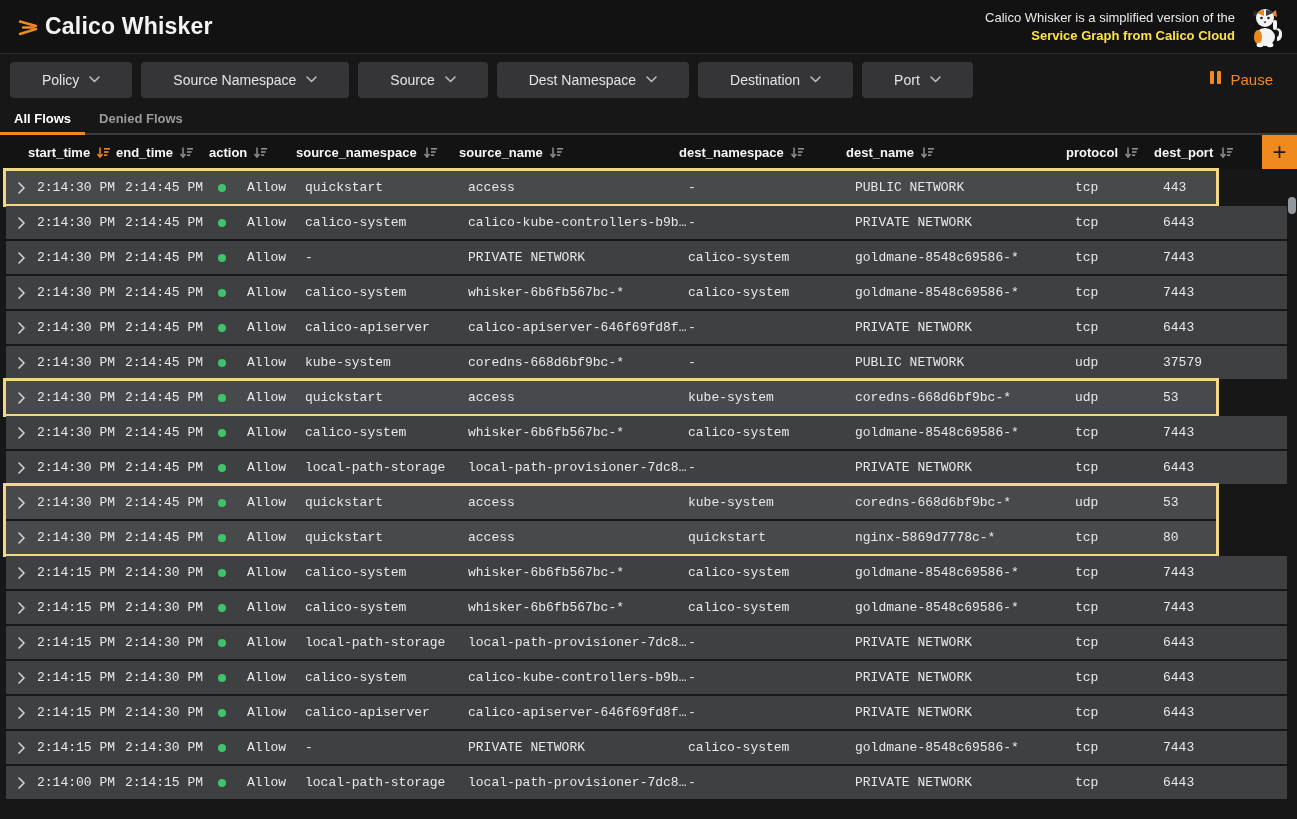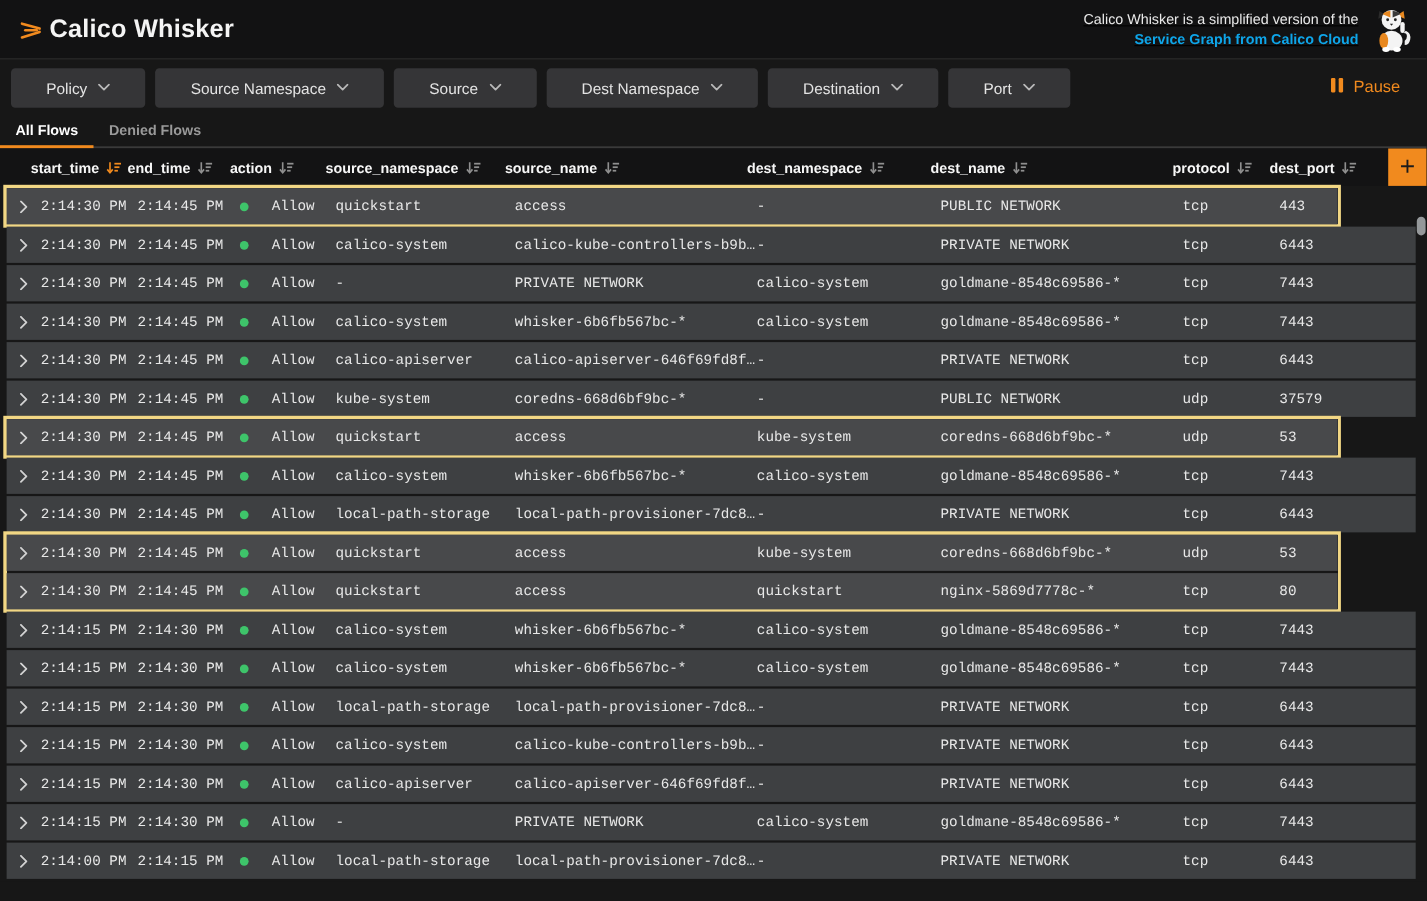--- a/index.html
+++ b/index.html
@@ -13,23 +13,23 @@
 
   
   .app-header {
     height:54px; background:#121213;
     border-bottom:1px solid #2d2d2d;
     display:flex; align-items:center;
     padding:0 12px 0 16px;
   }
   .logo { display:flex; align-items:center; gap:5px; }
   .logo-text { color:#f4f4f4; font-size:23px; font-weight:bold; letter-spacing:.2px; }
-  .header-right { margin-left:auto; display:flex; align-items:center; gap:10px;text-decoration:underline; }
+  .header-right { margin-left:auto; display:flex; align-items:center; gap:10px; }
   .tagline { text-align:right; font-size:13px; line-height:18px; color:#e9e9e9; }
-  .tagline-link { color:#0ea5e9; font-weight:bold; text-decoration:none; cursor:pointer; }
+  .tagline-link { color:#fde047; font-weight:bold; text-decoration:none; cursor:pointer; }
 
   
   .filter-bar { height:51px; display:flex; align-items:center; padding:0 10px; gap:9px; }
   .filter-btn {
     background:#353537; color:#e4e4e4; border:none; height:36px; border-radius:4px;
     padding:0 32px; font-size:14px; font-family:inherit;
     display:flex; align-items:center; gap:10px; cursor:pointer;
   }
   .chev-down { display:flex; color:#b9b9b9; }
   .pause-btn {

